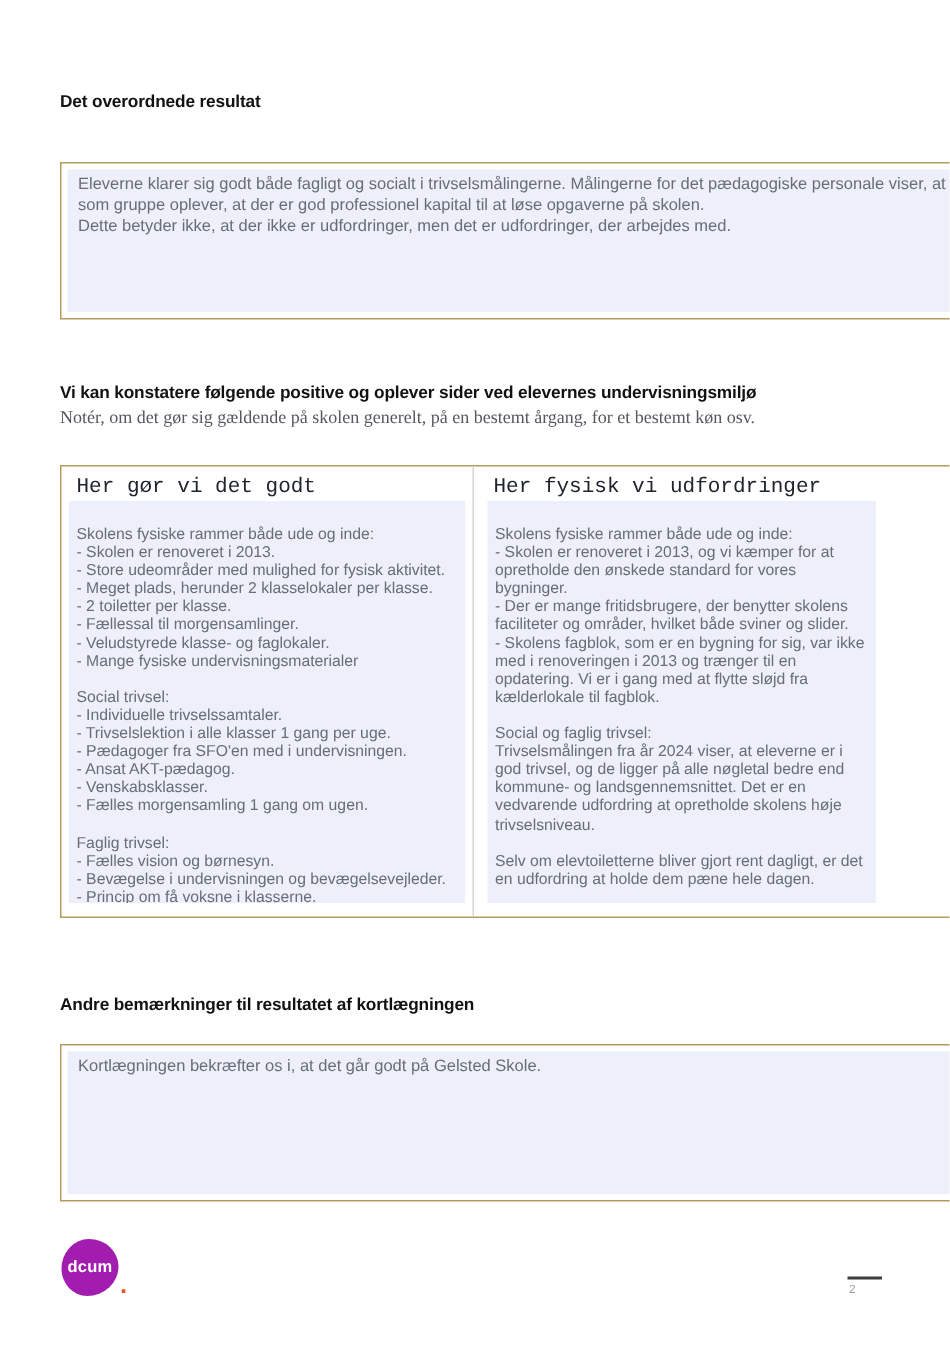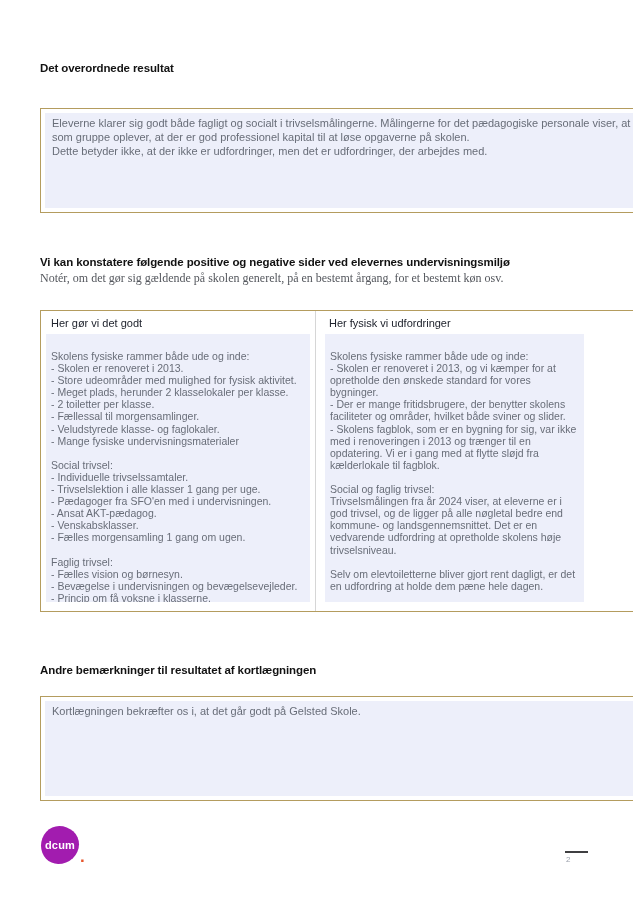--- a/index.html
+++ b/index.html
@@ -43,22 +43,22 @@
     color: #686d78;
     font-size: 11px; line-height: 14px;
     padding: 3px 7px;
     white-space: pre-line;
     overflow: hidden;
   }
   .box1 .field-inner, .box3 .field-inner { inset: 4px; }
 
   .col-header {
     position: absolute; top: 6px;
-    font-family: Liberation Sans, sans-serif;
-    font-size: 11px; color: #20242e;
+    font-family: Liberation Mono, monospace;
+    font-size: 14px; color: #20242e;
     white-space: nowrap;
   }
   .col-header.left  { left: 10px; }
   .col-header.right { left: 288px; }
 
   .col-field {
     top: 23px; height: 268px;
     font-size: 10.5px; line-height: 12.1px;
     padding: 16px 5px;
   }
@@ -101,21 +101,21 @@
 
 <div class="page">
 
   <h2 class="sec-title t1">Det overordnede resultat</h2>
 
   <div class="field-box box1">
     <div class="field-inner">Eleverne klarer sig godt både fagligt og socialt i trivselsmålingerne. Målingerne for det pædagogiske personale viser, at de som gruppe oplever, at der er god professionel kapital til at løse opgaverne på skolen.
 Dette betyder ikke, at der ikke er udfordringer, men det er udfordringer, der arbejdes med.</div>
   </div>
 
-  <h2 class="sec-title t2">Vi kan konstatere følgende positive og negative sider ved elevernes undervisningsmiljø</h2>
+  <h2 class="sec-title t2">Vi kan konstatere følgende positive og oplever sider ved elevernes undervisningsmiljø</h2>
 
   <p class="subtitle">Notér, om det gør sig gældende på skolen generelt, på en bestemt årgang, for et bestemt køn osv.</p>
 
   <div class="field-box box2">
 
     <div class="col-header left">Her gør vi det godt</div>
 
     <div class="field-inner col-field left">Skolens fysiske rammer både ude og inde:
 - Skolen er renoveret i 2013.
 - Store udeområder med mulighed for fysisk aktivitet.

